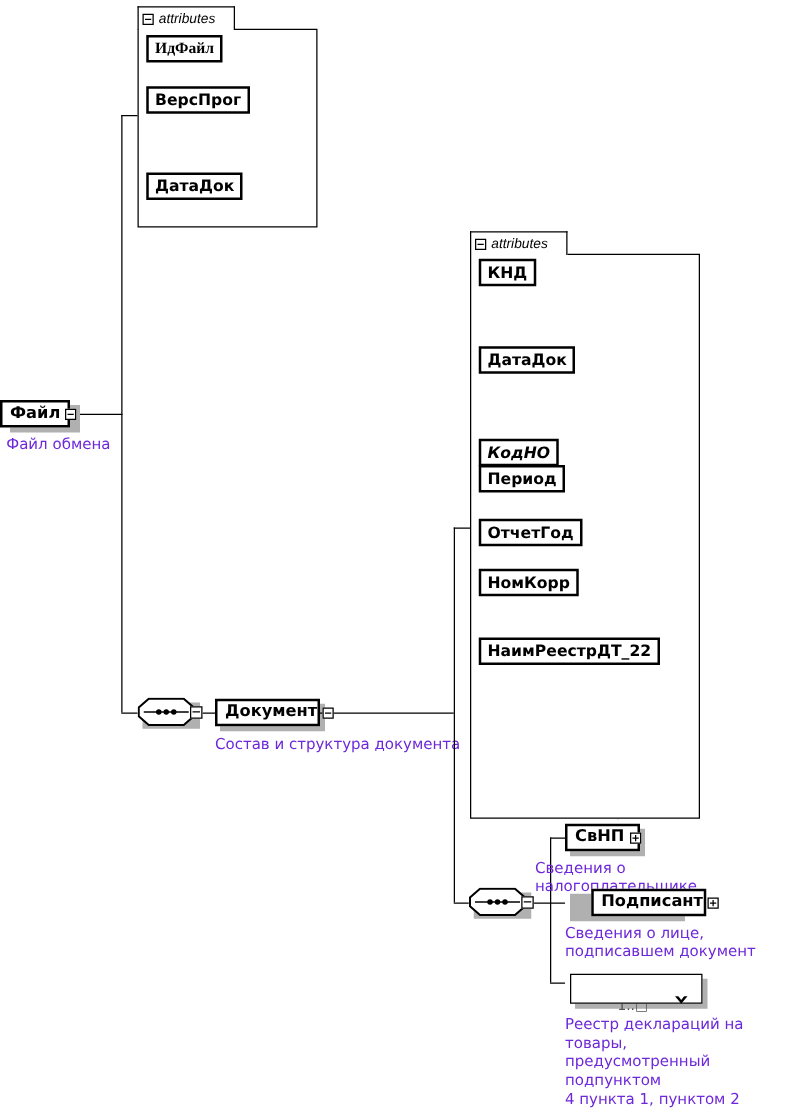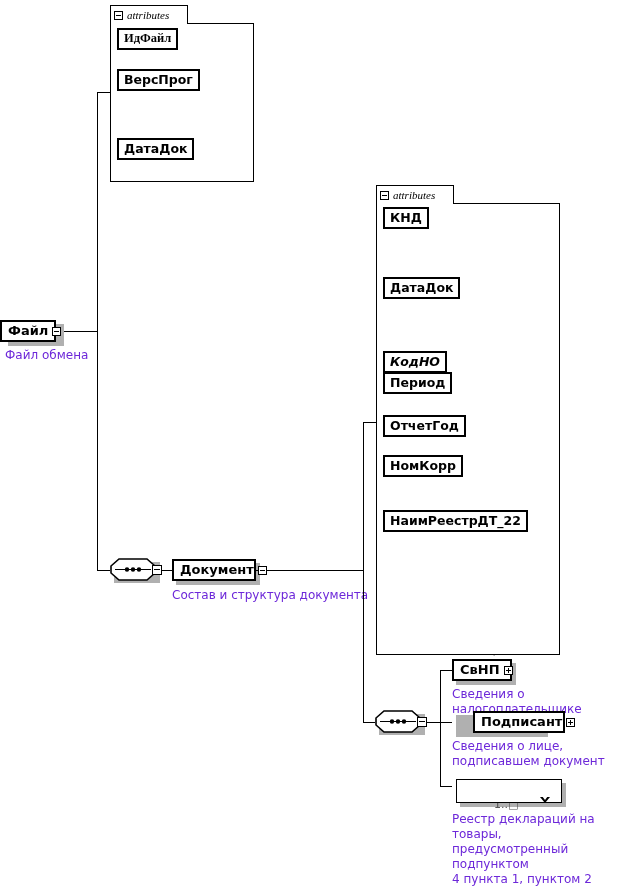--- a/index.html
+++ b/index.html
@@ -50,21 +50,21 @@
     align-items: center;
     padding: 0 5px 0 3px;
     z-index: 3;
   }
   .attr-tab .tabtext {
     font-style: italic;
     font-size: 11px;
     color: #000000;
     margin-left: 4px;
     white-space: nowrap;
-    font-family: Liberation Serif, serif;
+    font-family: Liberation Sans, sans-serif;
   }
   .toggle-box {
     width: 9px;
     height: 9px;
     box-sizing: border-box;
     border: 1px solid #000000;
     background: #ffffff;
     position: relative;
     flex: 0 0 auto;
   }
@@ -369,21 +369,21 @@
   <div class="vline" style="left:440px; top:670px; height:116px;"></div>
   <div class="hline" style="left:440px; top:670px; width:12px;"></div>
   <div class="hline" style="left:440px; top:722px; width:12px;"></div>
   <div class="hline" style="left:440px; top:786px; width:12px;"></div>
 
   <div class="elem-shadow" style="left:456px; top:663px; width:60px; height:22px;"></div>
   <div class="elem-box" style="left:452px; top:659px; width:60px;">
     <span class="elabel">СвНП</span>
     <span class="toggle-box plus"></span>
   </div>
-  <div class="elem-desc" style="left:452px; top:687px; width:175px;">Сведения о
+  <div class="elem-desc" style="left:428px; top:687px; width:175px;">Сведения о
 налогоплательщике</div>
 
   <div class="elem-shadow" style="left:456px; top:715px; width:92px; height:22px;"></div>
   <div class="elem-box" style="left:452px; top:711px; width:92px;margin-left:21px;">
     <span class="elabel">Подписант</span>
     <span class="toggle-box plus"></span>
   </div>
   <div class="elem-desc" style="left:452px; top:739px; width:175px;">Сведения о лице,
 подписавшем документ</div>
 

